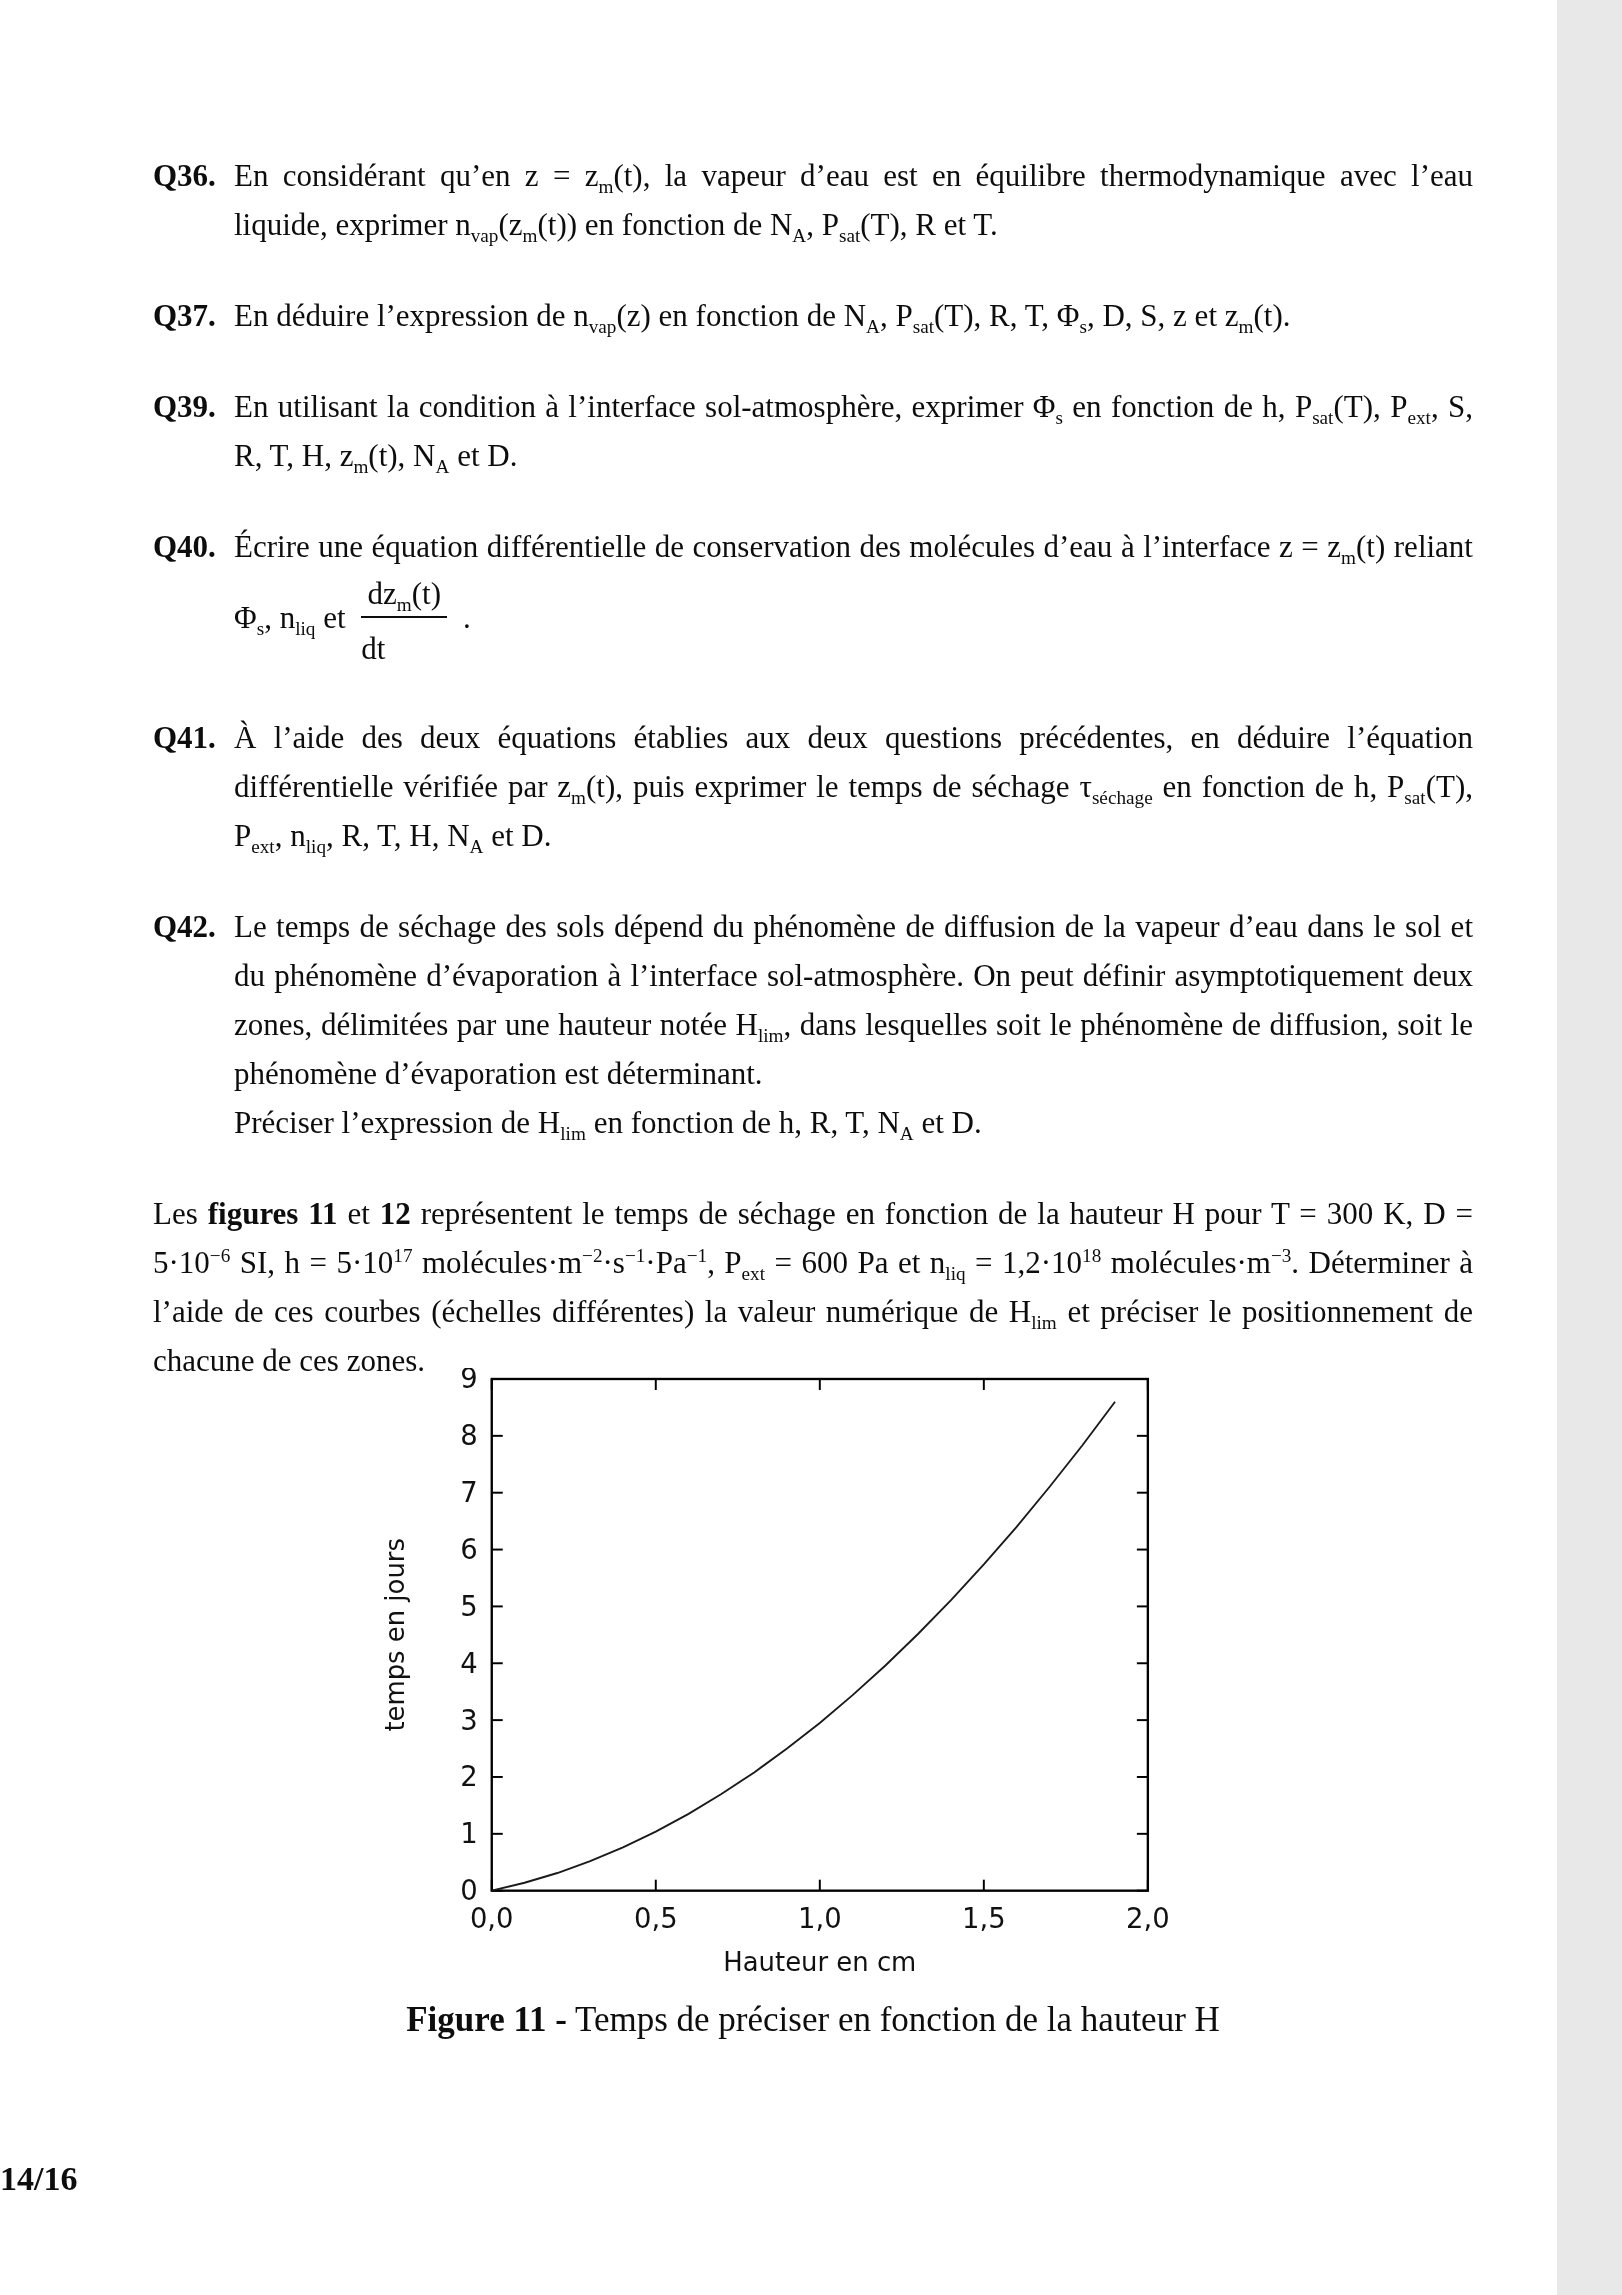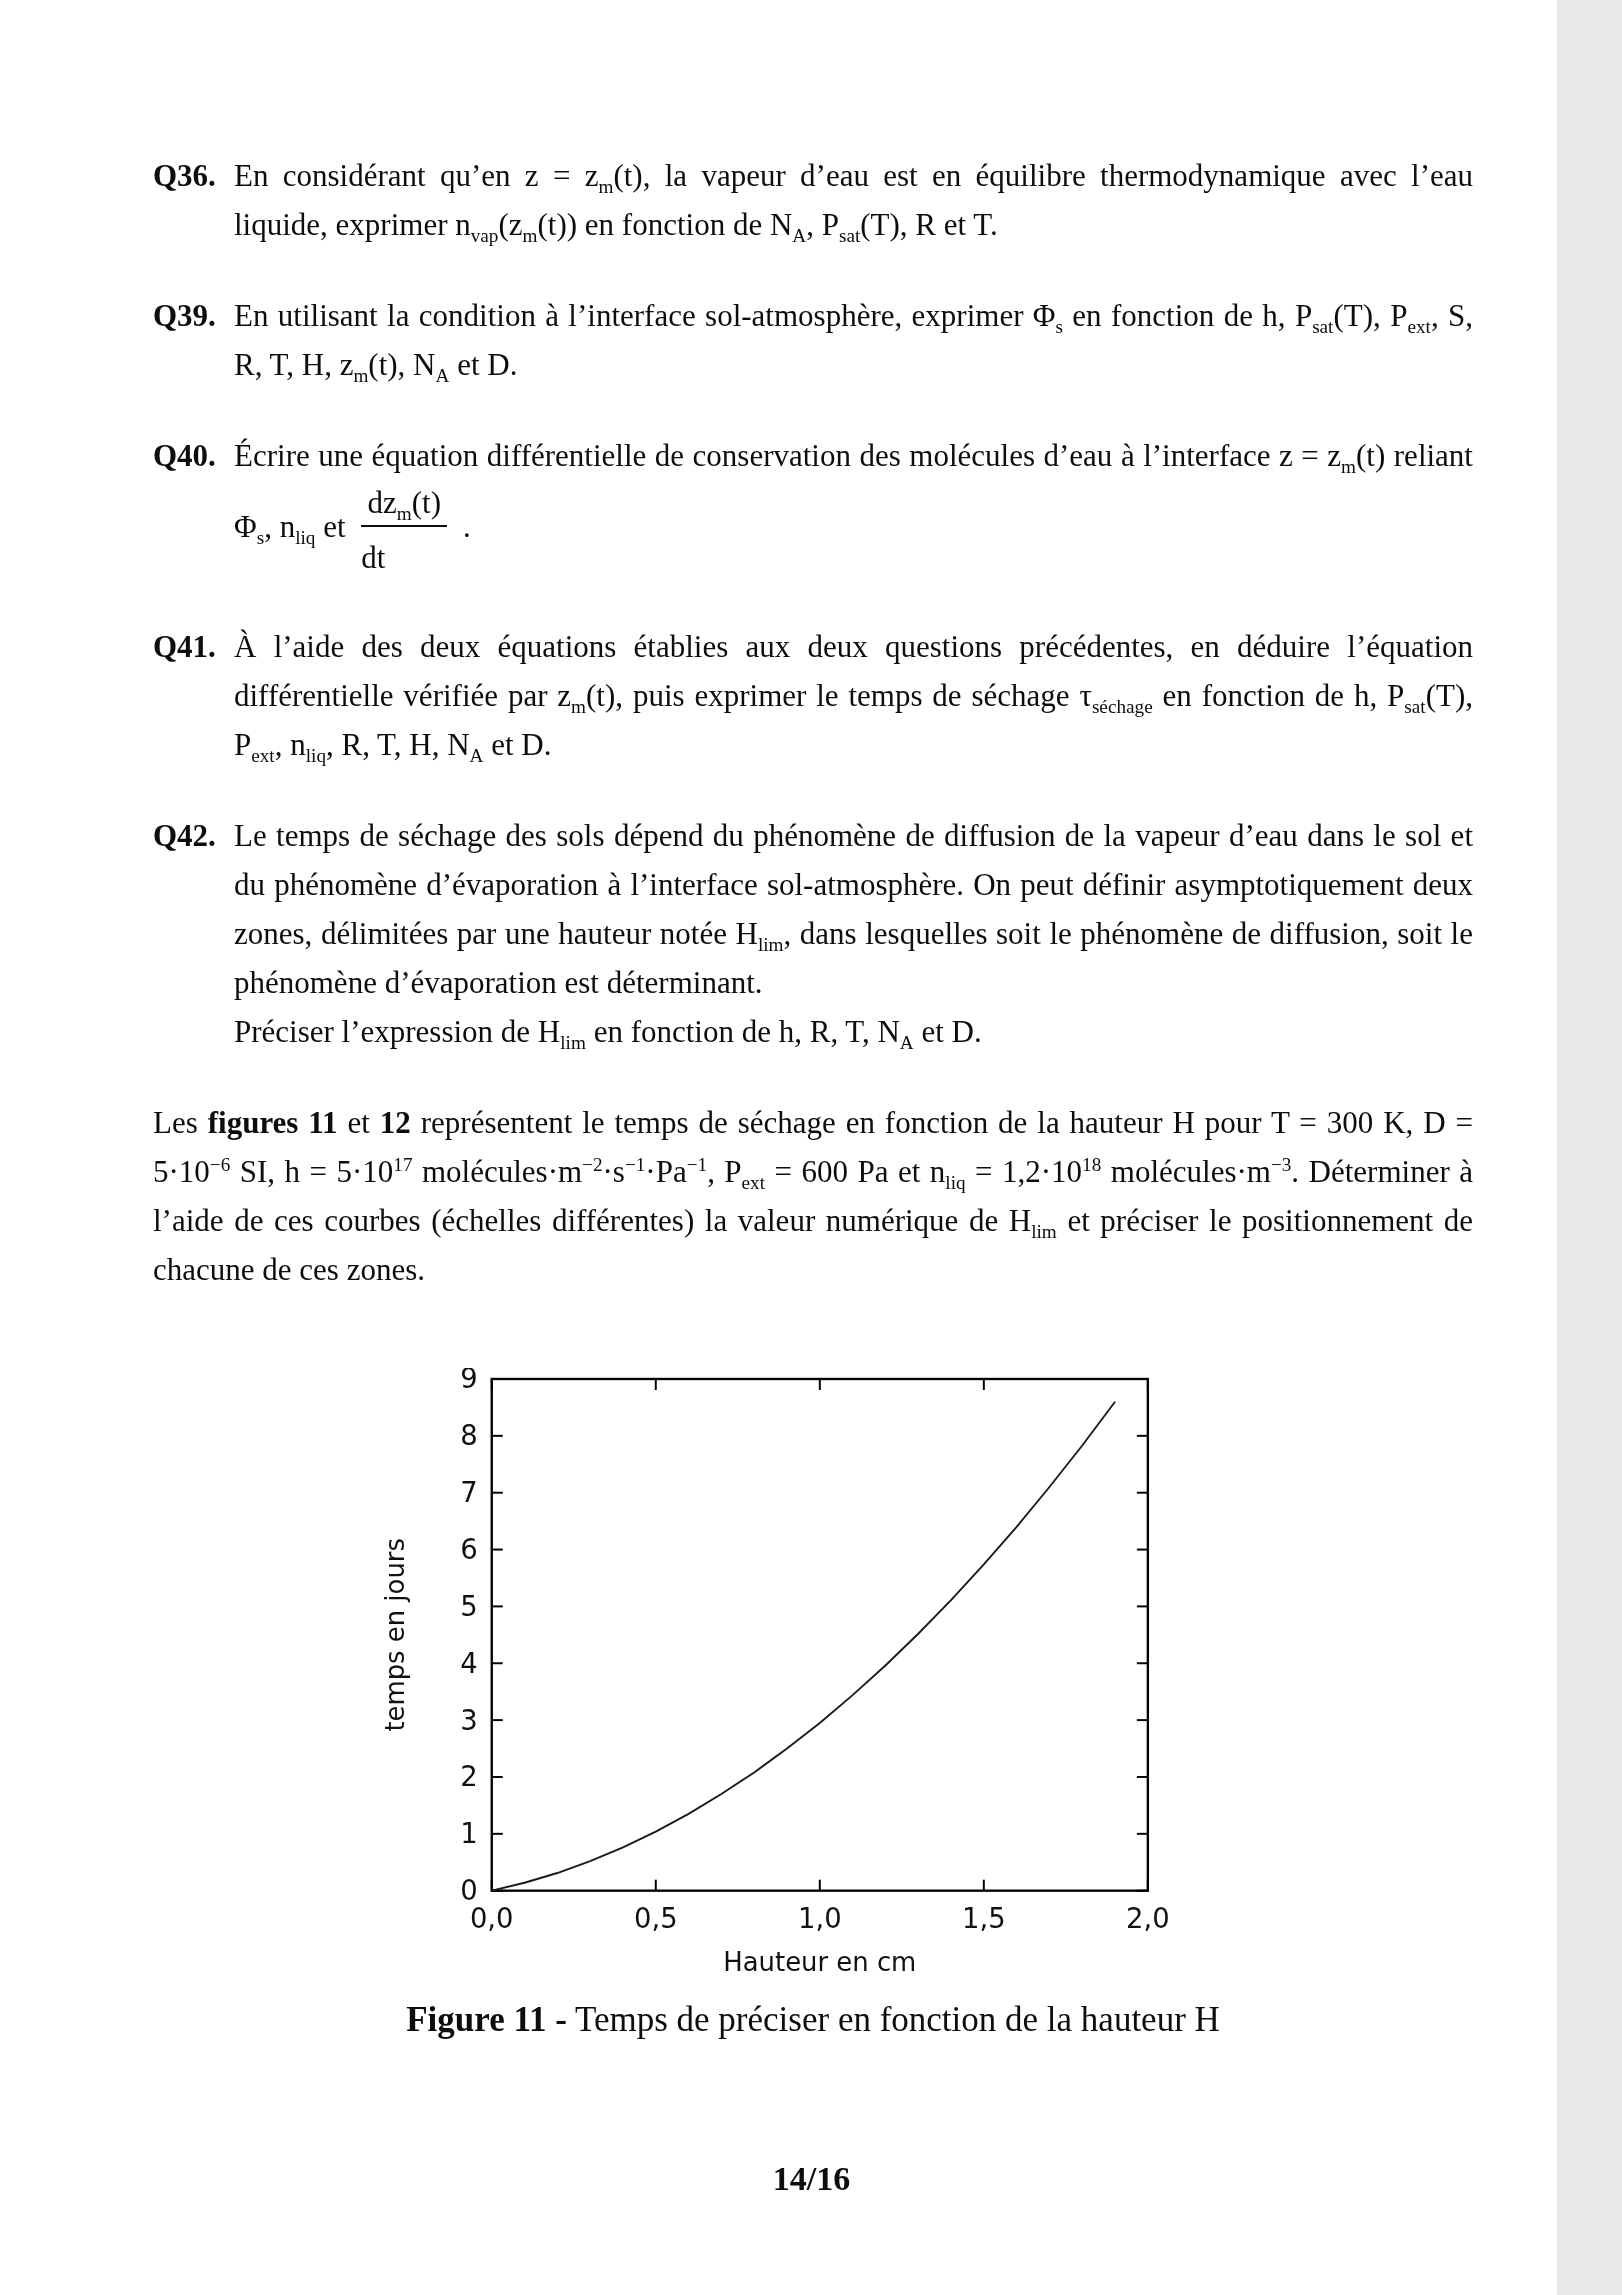--- a/index.html
+++ b/index.html
@@ -43,32 +43,36 @@
   .figure-wrap{
     position:absolute;left:377px;top:1368px;width:793px;height:620px;
   }
   .caption{
     position:absolute;left:153px;top:2000px;width:1320px;
     text-align:center;font-size:35px;
   }
   .caption b{font-weight:bold;}
   .footer{
     position:absolute;left:0;top:2160px;width:1623px;
-    text-align:center;font-weight:bold;font-size:34px;
+    font-weight:bold;font-size:34px;
   }
 </style>
 </head>
 <body>
 
 <div class="page">
 
   <div class="questions" id="questions">
       <div class="question">
         <span class="qnum">Q36.</span>
         <div class="qbody">En considérant qu’en z = z<sub>m</sub>(t), la vapeur d’eau est en équilibre thermodynamique avec l’eau liquide, exprimer n<sub>vap</sub>(z<sub>m</sub>(t)) en fonction de N<sub>A</sub>, P<sub>sat</sub>(T), R et T.</div>
+      </div>
+      <div class="question">
+        <span class="qnum">Q37.</span>
+        <div class="qbody">En déduire l’expression de n<sub>vap</sub>(z) en fonction de N<sub>A</sub>, P<sub>sat</sub>(T), R, T, Φ<sub>s</sub>, D, S, z et z<sub>m</sub>(t).</div>
       </div>
       <div class="question">
         <span class="qnum">Q39.</span>
         <div class="qbody">En utilisant la condition à l’interface sol-atmosphère, exprimer Φ<sub>s</sub> en fonction de h, P<sub>sat</sub>(T), P<sub>ext</sub>, S, R, T, H, z<sub>m</sub>(t), N<sub>A</sub> et D.</div>
       </div>
       <div class="question">
         <span class="qnum">Q40.</span>
         <div class="qbody">Écrire une équation différentielle de conservation des molécules d’eau à l’interface z = z<sub>m</sub>(t) reliant Φ<sub>s</sub>, n<sub>liq</sub> et <span class="frac"><span class="num">dz<sub>m</sub>(t)</span><span class="den">dt</span></span> .</div>
       </div>
       <div class="question">

